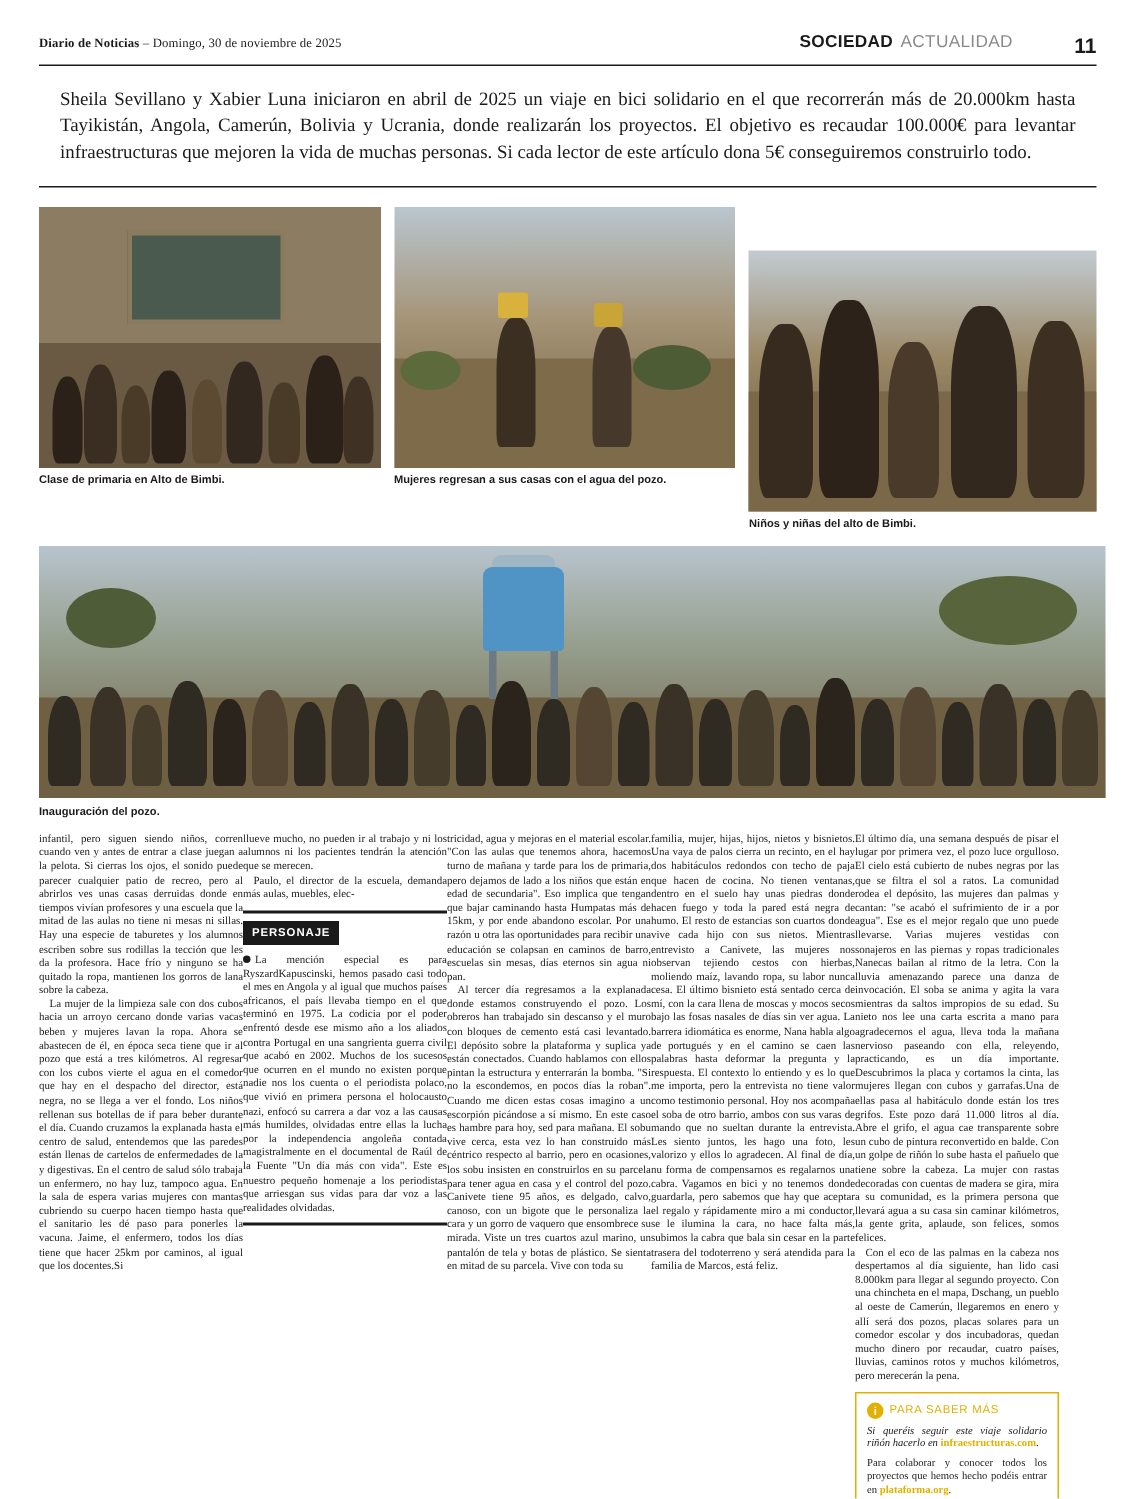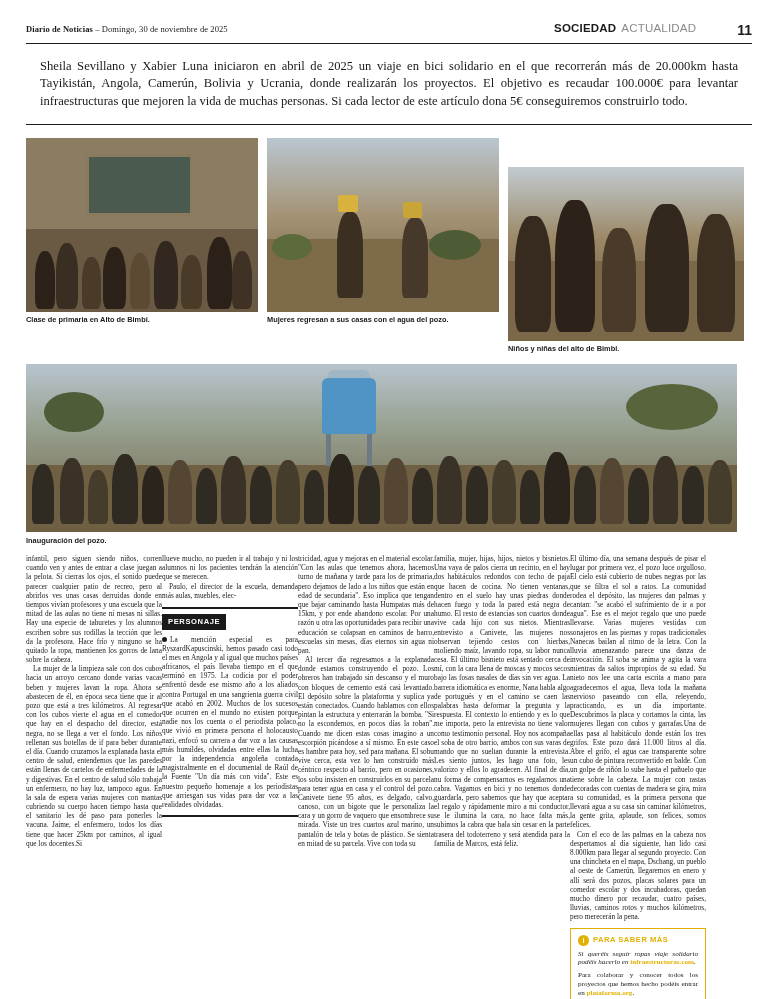--- a/index.html
+++ b/index.html
@@ -9,21 +9,21 @@
     height: 999px;
     background: #ffffff;
     font-family: "Liberation Serif", serif;
     color: #1a1a1a;
     overflow: hidden;
   }
   .page {
     position: relative;
     width: 763px;
     height: 999px;
-    padding: 22px 11px 14px 26px;
+    padding: 22px 32px 14px 26px;
   }
 
   
   .masthead {
     display: flex;
     align-items: baseline;
     justify-content: space-between;
     border-bottom: 1px solid #1a1a1a;
     padding-bottom: 5px;
   }
@@ -178,21 +178,21 @@
     color: #fff;
     font-family: "Liberation Sans", sans-serif;
     font-size: 7.5px;
     font-weight: bold;
     line-height: 11px;
     text-align: center;
   }
   .saber-title {
     font-family: "Liberation Sans", sans-serif;
     font-size: 7.6px;
-    font-weight: bold;
+    font-weight: normal;
     color: #e2b100;
     letter-spacing: 0.5px;
   }
   .saber p {
     font-size: 7.1px;
     line-height: 1.26;
     margin: 0 0 4px 0;
     text-indent: 0;
     text-align: justify;
   }
@@ -356,19 +356,19 @@
     </div>
 
     <div class="col">
       <p class="first">El último día, una semana después de pisar el lugar por primera vez, el pozo luce orgulloso. El cielo está cubierto de nubes negras por las que se filtra el sol a ratos. La comunidad rodea el depósito, las mujeres dan palmas y cantan: "se acabó el sufrimiento de ir a por agua". Ese es el mejor regalo que uno puede llevarse. Varias mujeres vestidas con sonajeros en las piernas y ropas tradicionales Nanecas bailan al ritmo de la letra. Con la lluvia amenazando parece una danza de invocación. El soba se anima y agita la vara mientras da saltos impropios de su edad. Su nieto nos lee una carta escrita a mano para agradecernos el agua, lleva toda la mañana nervioso paseando con ella, releyendo, practicando, es un día importante. Descubrimos la placa y cortamos la cinta, las mujeres llegan con cubos y garrafas.Una de ellas pasa al habitáculo donde están los tres grifos. Este pozo dará 11.000 litros al día. Abre el grifo, el agua cae transparente sobre un cubo de pintura reconvertido en balde. Con un golpe de riñón lo sube hasta el pañuelo que tiene sobre la cabeza. La mujer con rastas decoradas con cuentas de madera se gira, mira a su comunidad, es la primera persona que llevará agua a su casa sin caminar kilómetros, la gente grita, aplaude, son felices, somos felices.</p>
       <p>Con el eco de las palmas en la cabeza nos despertamos al día siguiente, han lido casi 8.000km para llegar al segundo proyecto. Con una chincheta en el mapa, Dschang, un pueblo al oeste de Camerún, llegaremos en enero y allí será dos pozos, placas solares para un comedor escolar y dos incubadoras, quedan mucho dinero por recaudar, cuatro países, lluvias, caminos rotos y muchos kilómetros, pero merecerán la pena.</p>
       <div class="saber">
         <div class="saber-head">
           <span class="saber-dot">i</span>
           <span class="saber-title">PARA SABER MÁS</span>
         </div>
-        <p><span class="ital">Si queréis seguir ropas viaje solidario podéis hacerlo en </span><span class="link">infraestructuras.com</span><span>.</span></p>
+        <p><span class="ital">Si queréis seguir este viaje solidario riñón hacerlo en </span><span class="link">infraestructuras.com</span><span>.</span></p>
         <p><span>Para colaborar y conocer todos los proyectos que hemos hecho podéis entrar en </span><span class="link">plataforma.org</span><span>.</span></p>
       </div>
     </div>
 
   </div>
 </div>
 
 </body></html>

